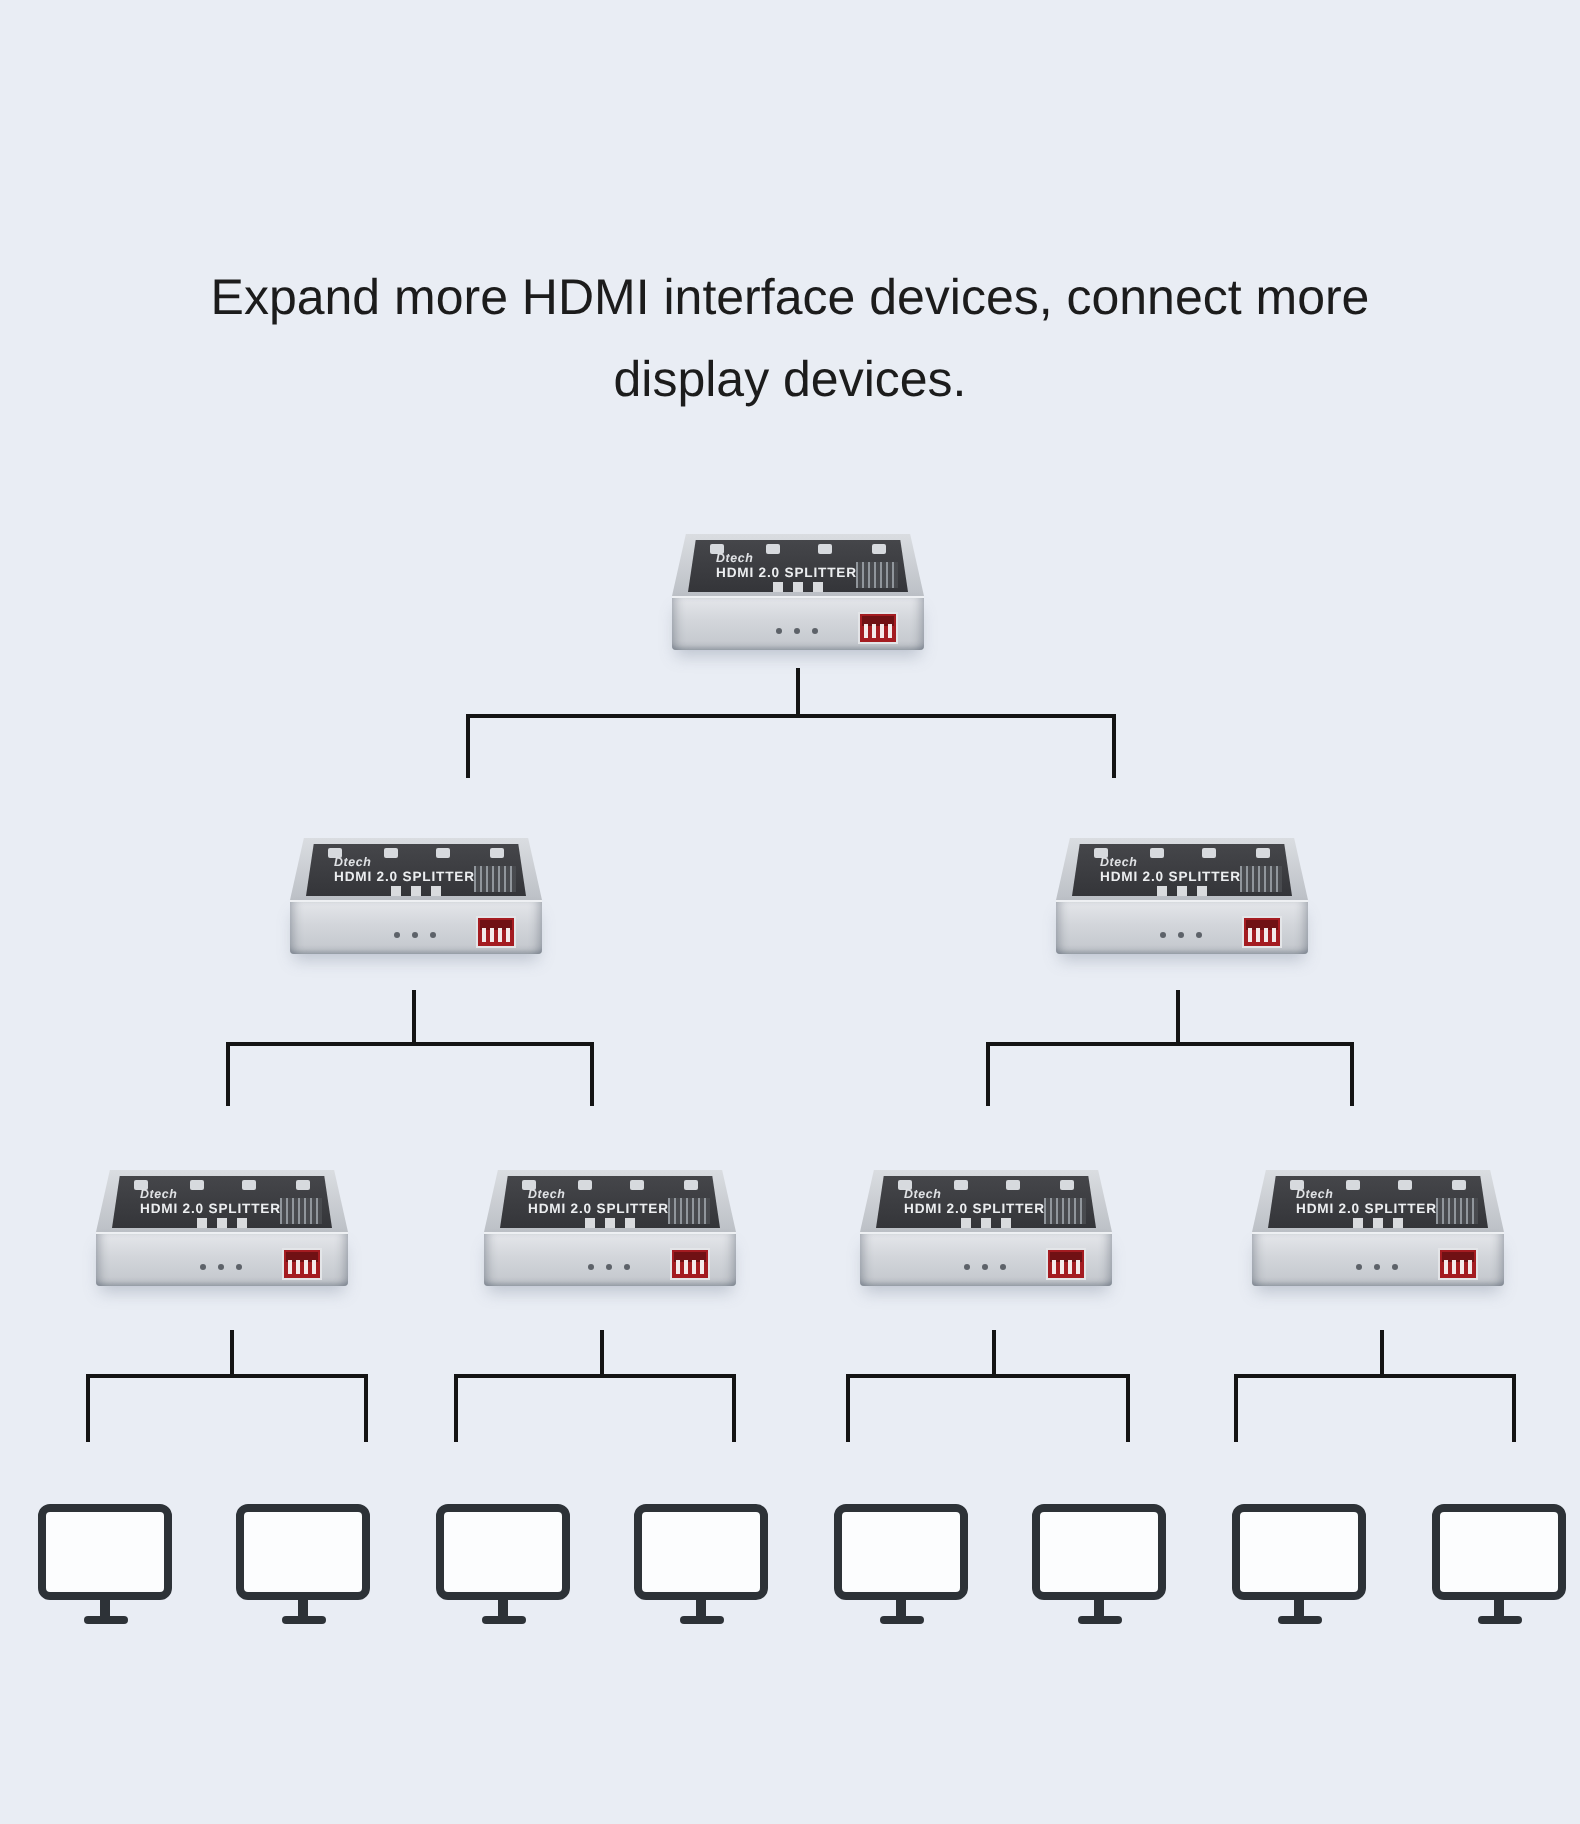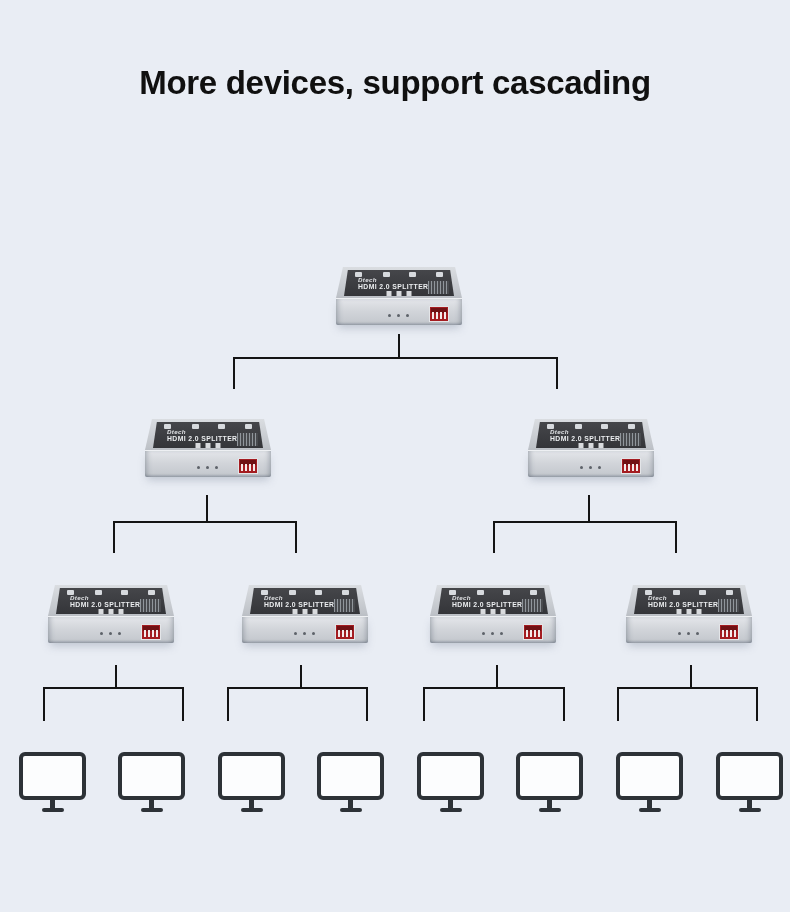--- a/index.html
+++ b/index.html
@@ -54,21 +54,21 @@
   .screen{width:67px;height:48px;box-sizing:border-box;border:4px solid #2d3237;
           border-radius:6px;background:#fcfdfe;}
   .stem{width:5px;height:9px;background:#2d3237;margin:-1px auto 0;}
   .base{width:22px;height:4px;border-radius:2px;background:#2d3237;margin:0 auto;}
 </style>
 </head>
 <body>
 
 <div class="stage">
 
-  <h1 class="title">More devices, support cascading</h1>
+  <p class="subtitle">Expand more HDMI interface devices, connect more display devices.</p>
 
   <div>
     <i class="ln" style="left:398px;top:334px;width:2px;height:24px;"></i>
     <i class="ln" style="left:233px;top:357px;width:325px;height:2px;"></i>
     <i class="ln" style="left:233px;top:357px;width:2px;height:32px;"></i>
     <i class="ln" style="left:556px;top:357px;width:2px;height:32px;"></i>
 
     <i class="ln" style="left:206px;top:495px;width:2px;height:27px;"></i>
     <i class="ln" style="left:113px;top:521px;width:184px;height:2px;"></i>
     <i class="ln" style="left:113px;top:521px;width:2px;height:32px;"></i>

